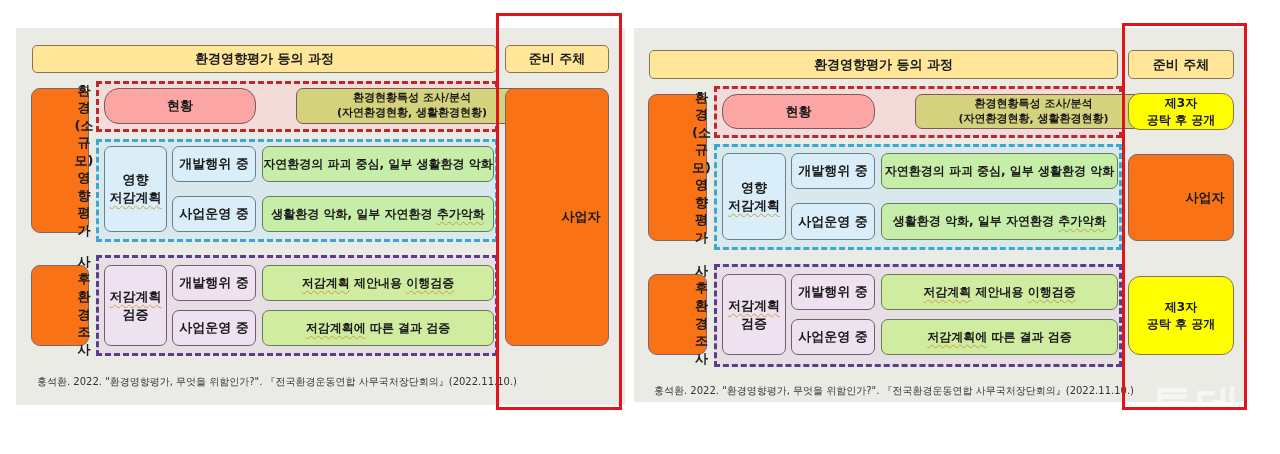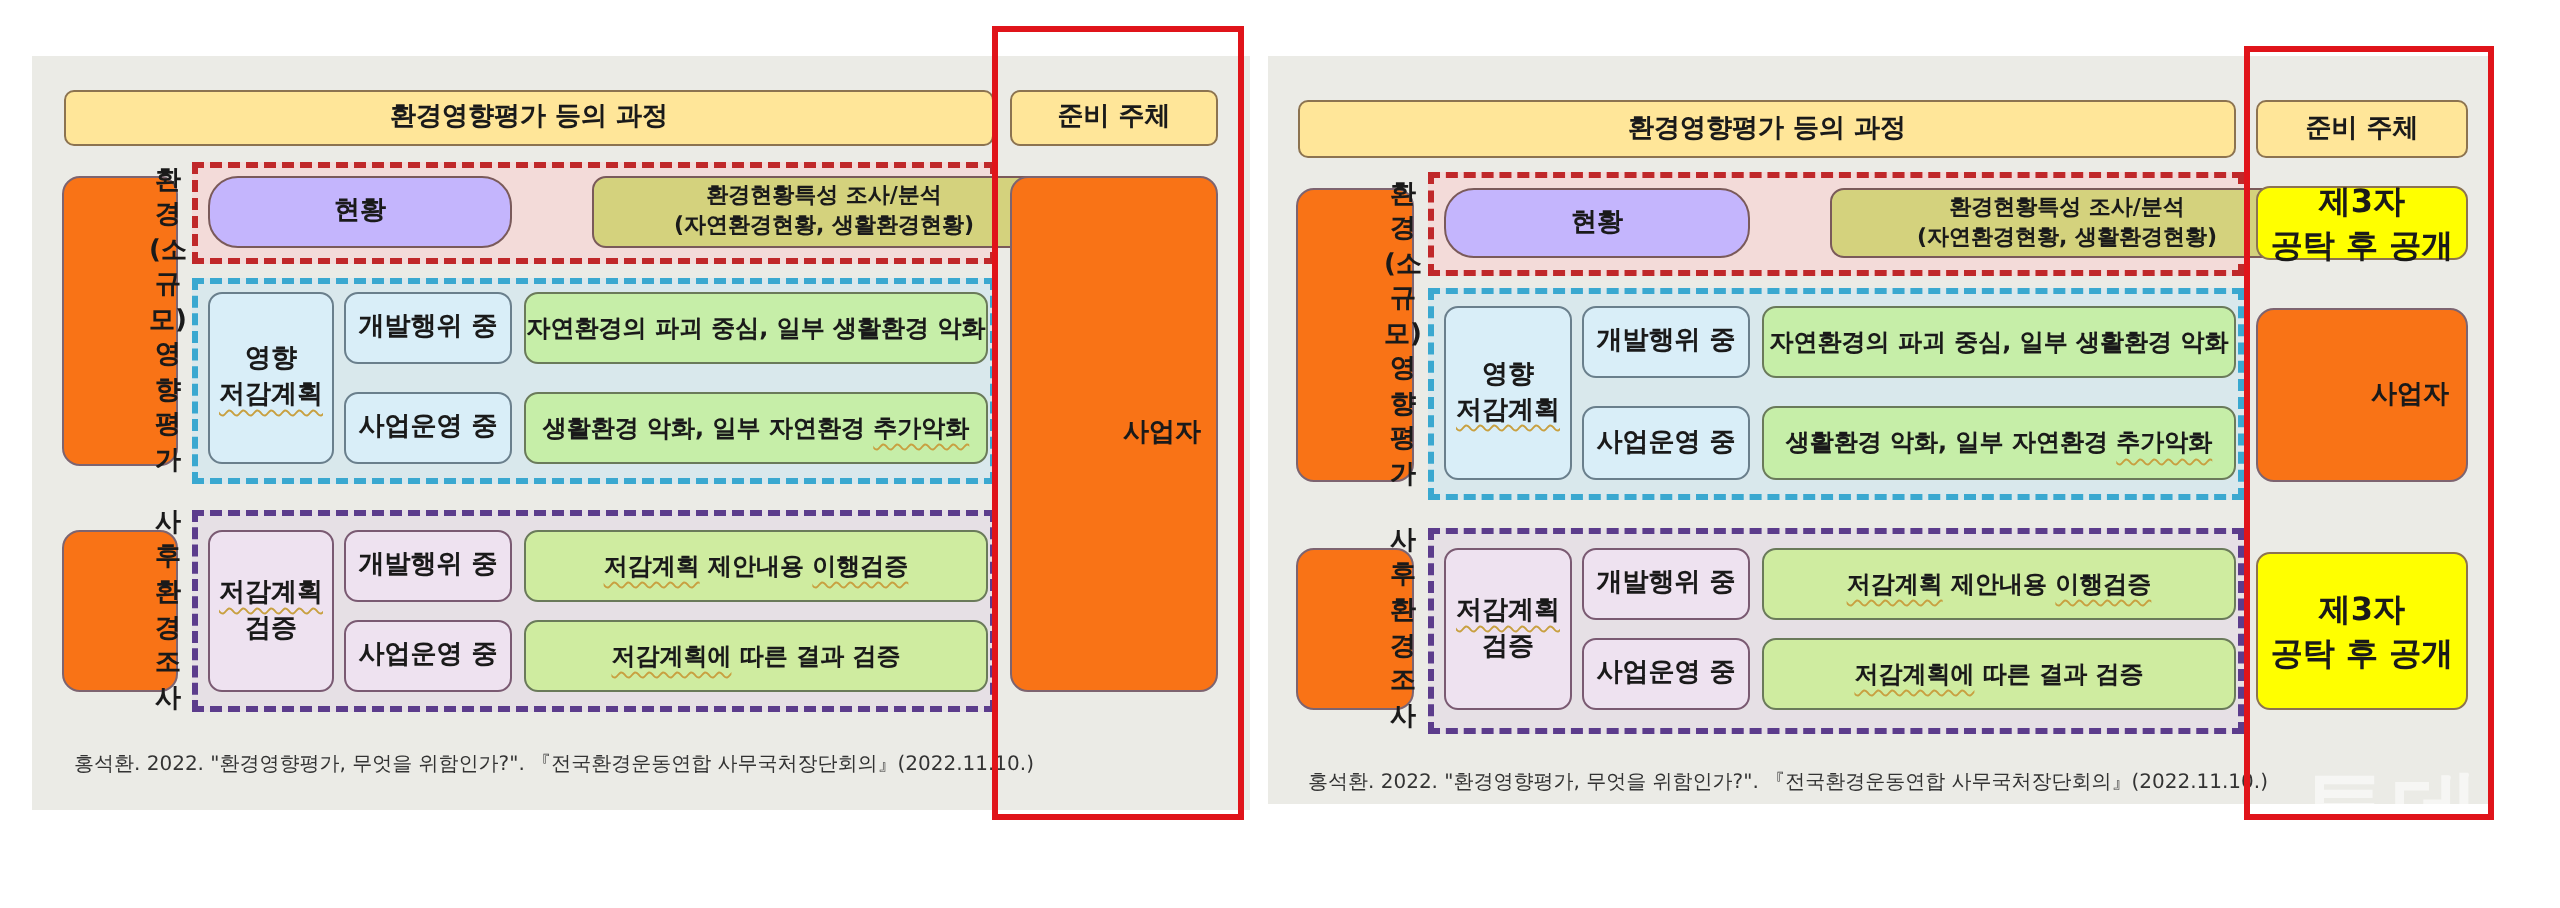--- a/index.html
+++ b/index.html
@@ -5,27 +5,27 @@
   html, body { margin: 0; padding: 0; background: #ffffff; }
   body { width: 1280px; height: 454px; position: relative; overflow: hidden;
          font-family: "DejaVu Sans", "Liberation Sans", sans-serif; color: #1a1a1a; }
   .abs { position: absolute; box-sizing: border-box; }
   .panel { background: #ebebe6; }
   .box { display: flex; align-items: center; justify-content: center; text-align: center;
          border: 1.5px solid #7a5a5a; border-radius: 7px; font-weight: bold; line-height: 1.35;
          white-space: pre-line; }
   .hdr { background: #ffe699; border: 1.5px solid #8c7350; border-radius: 5px; font-size: 13px; }
   .white { background: #f97316; font-size: 13px; border-color: #7d6470; border-radius: 9px; padding-left: 48px; }
-  .pink { background: #c4b5fd; font-size: 13px; border-radius: 15px; }
+  .pink { background: #fca5a5; font-size: 13px; border-radius: 15px; }
   .olive { background: #d4d27d; font-size: 11px; margin-left: 34px; }
   .cyan { background: #d9eef8; font-size: 13px; border-color: #6a7f8c; }
   .green { background: #c6eea8; font-size: 12px; border-color: #6a7a5a; }
   .lgreen { background: #cfeca0; font-size: 12px; border-color: #6a7a5a; }
   .lav { background: #eee2f0; font-size: 13px; border-color: #7a5a72; }
-  .yellow { background: #ffff00; font-size: 16px; border-color: #8c7350; }
+  .yellow { background: #ffff00; font-size: 12px; border-color: #8c7350; border-radius: 12px; }
   .dash-red { border: 3px dashed #c0282a; background: rgba(250,205,205,0.55); }
   .dash-cyan { border: 3px dashed #3aa8d0; background: rgba(205,230,240,0.6); }
   .dash-purple { border: 3px dashed #5c3c8c; background: rgba(225,215,228,0.55); }
   .redframe { border: 3px solid #e0141a; }
   .cite { font-size: 10px; color: #333; white-space: nowrap; font-weight: normal; }
   .ul { text-decoration: underline wavy #c8a040; text-underline-offset: 3px; text-decoration-thickness: 1px; text-align: center; }
   .wm { font-size: 44px; font-weight: bold; color: rgba(255,255,255,0.55); white-space: nowrap; letter-spacing: 2px; }
 </style>
 </head>
 <body>

